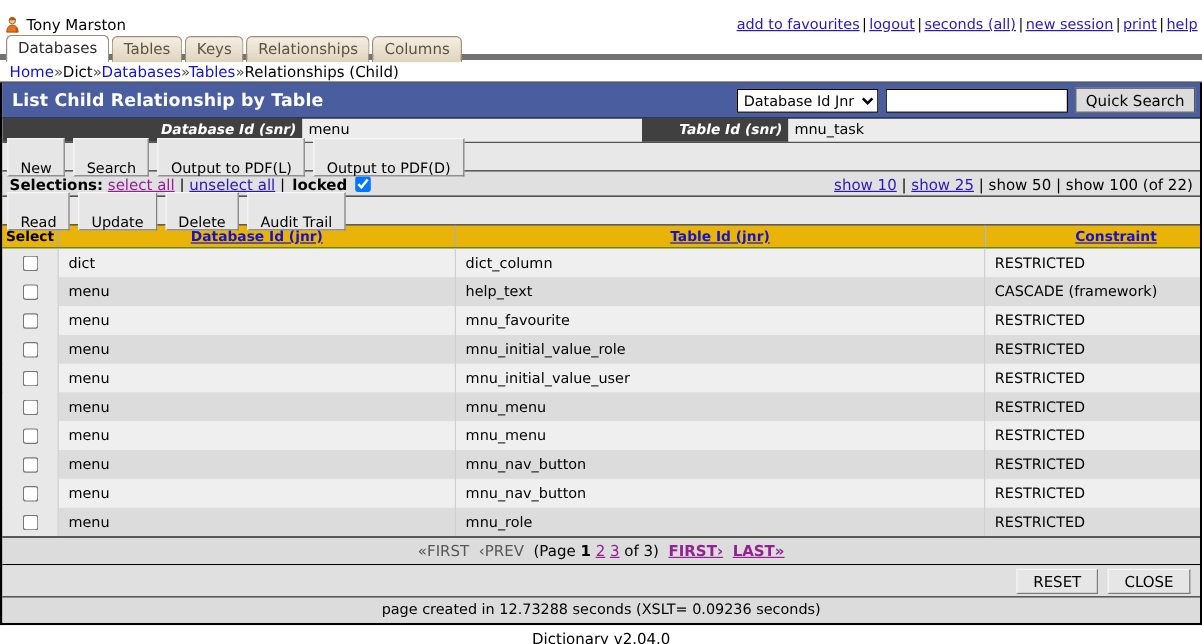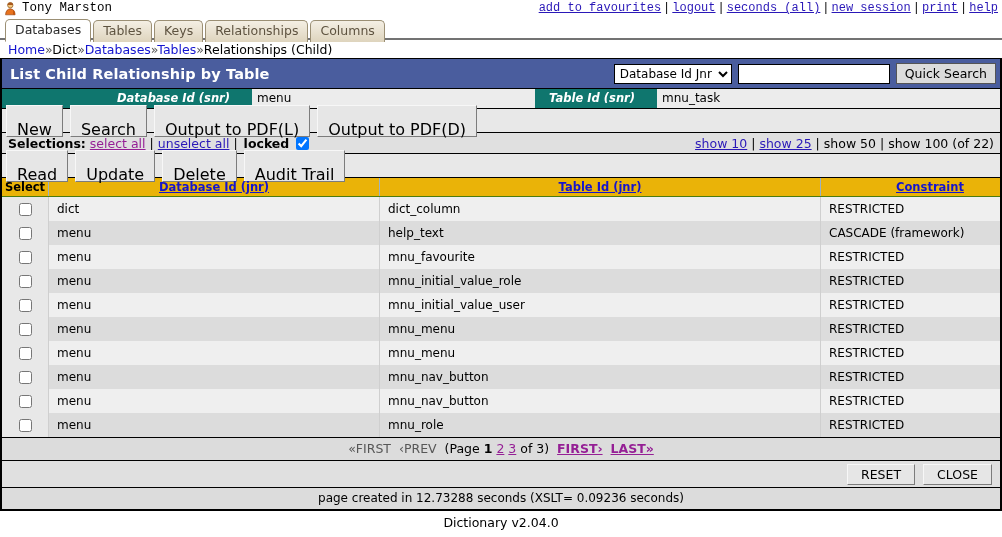--- a/index.html
+++ b/index.html
@@ -13,23 +13,22 @@
     font-family: "DejaVu Sans", "Liberation Sans", sans-serif;
     font-size: 12px;
     color: #000000;
     overflow: hidden;
   }
 
   
   .topbar {
     position: relative;
     height: 18px;
-    padding: 0 4px 0 4px;
-    box-sizing: border-box;
-    font-family: Liberation Mono, monospace;
+    padding: 12px 4px 0 4px;
+    box-sizing: border-box;
   }
   .user-block {
     display: flex;
     align-items: center;
     gap: 4px;
     float: left;
     height: 16px;
   }
   .user-icon {
     width: 14px;
@@ -54,21 +53,21 @@
   }
   .toplinks .sep { color: #000; text-decoration: none; margin: 0 2px; }
 
   
   .tabstrip {
     clear: both;
     height: 22px;
     padding-left: 5px;
     box-sizing: border-box;
     position: relative;
-    border-bottom: 2px solid #737373;
+    border-bottom: 5px solid #737373;
     background: #ffffff;
   }
   .tab {
     display: inline-block;
     height: 21px;
     line-height: 20px;
     padding: 0 9px;
     margin-right: 2px;
     font-size: 12.5px;
     border: 1px solid #9b8f74;
@@ -168,27 +167,27 @@
 
   
   .fieldrow {
     display: flex;
     height: 19px;
     background: #ececec;
     border-bottom: 1px solid #000;
     font-size: 12px;
   }
   .flabel {
-    background: #0f766e;
+    background: #404040;
     color: #ffffff;
     font-style: italic;
     font-weight: bold;
     font-size: 11.5px;
     text-align: right;
-    padding-right: 22px;
+    padding-right: 5px;
     line-height: 19px;
     box-sizing: border-box;
   }
   .fvalue {
     background: #ececec;
     color: #000;
     padding-left: 5px;
     line-height: 19px;
     box-sizing: border-box;
   }
@@ -208,21 +207,21 @@
     border-bottom: 1px solid #000;
   }
   .btn {
     height: 20px;
     min-width: 44px;
     background: #e6e6e6;
     border: 1px solid #7c7c7c;
     border-top-color: #f7f7f7;
     border-left-color: #f7f7f7;
     font-family: "DejaVu Sans", "Liberation Sans", sans-serif;
-    font-size: 16px;
+    font-size: 12px;
     color: #000;
     margin-right: 7px;
     padding: 15px 10px;
     box-sizing: border-box;
     cursor: pointer;
     line-height: 18px;
   }
 
   
   .selrow {

